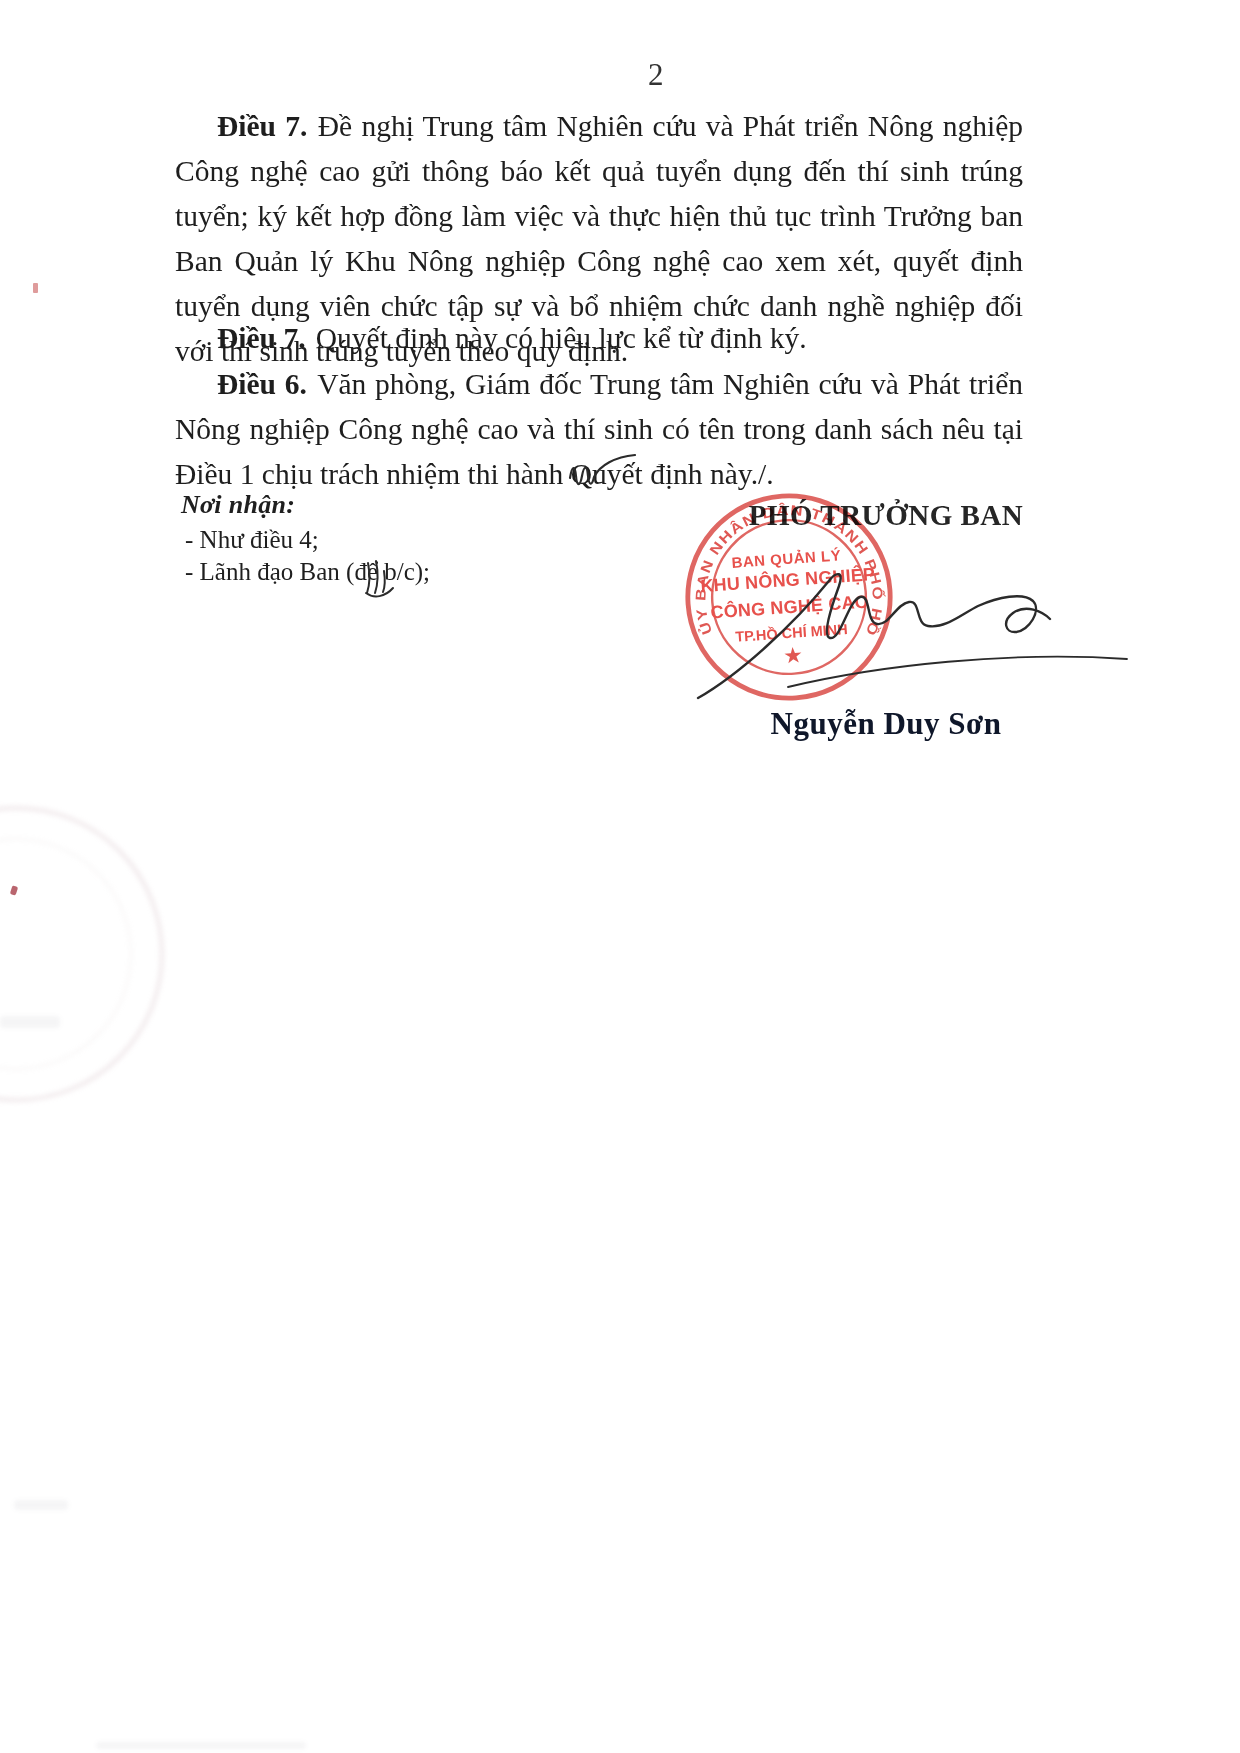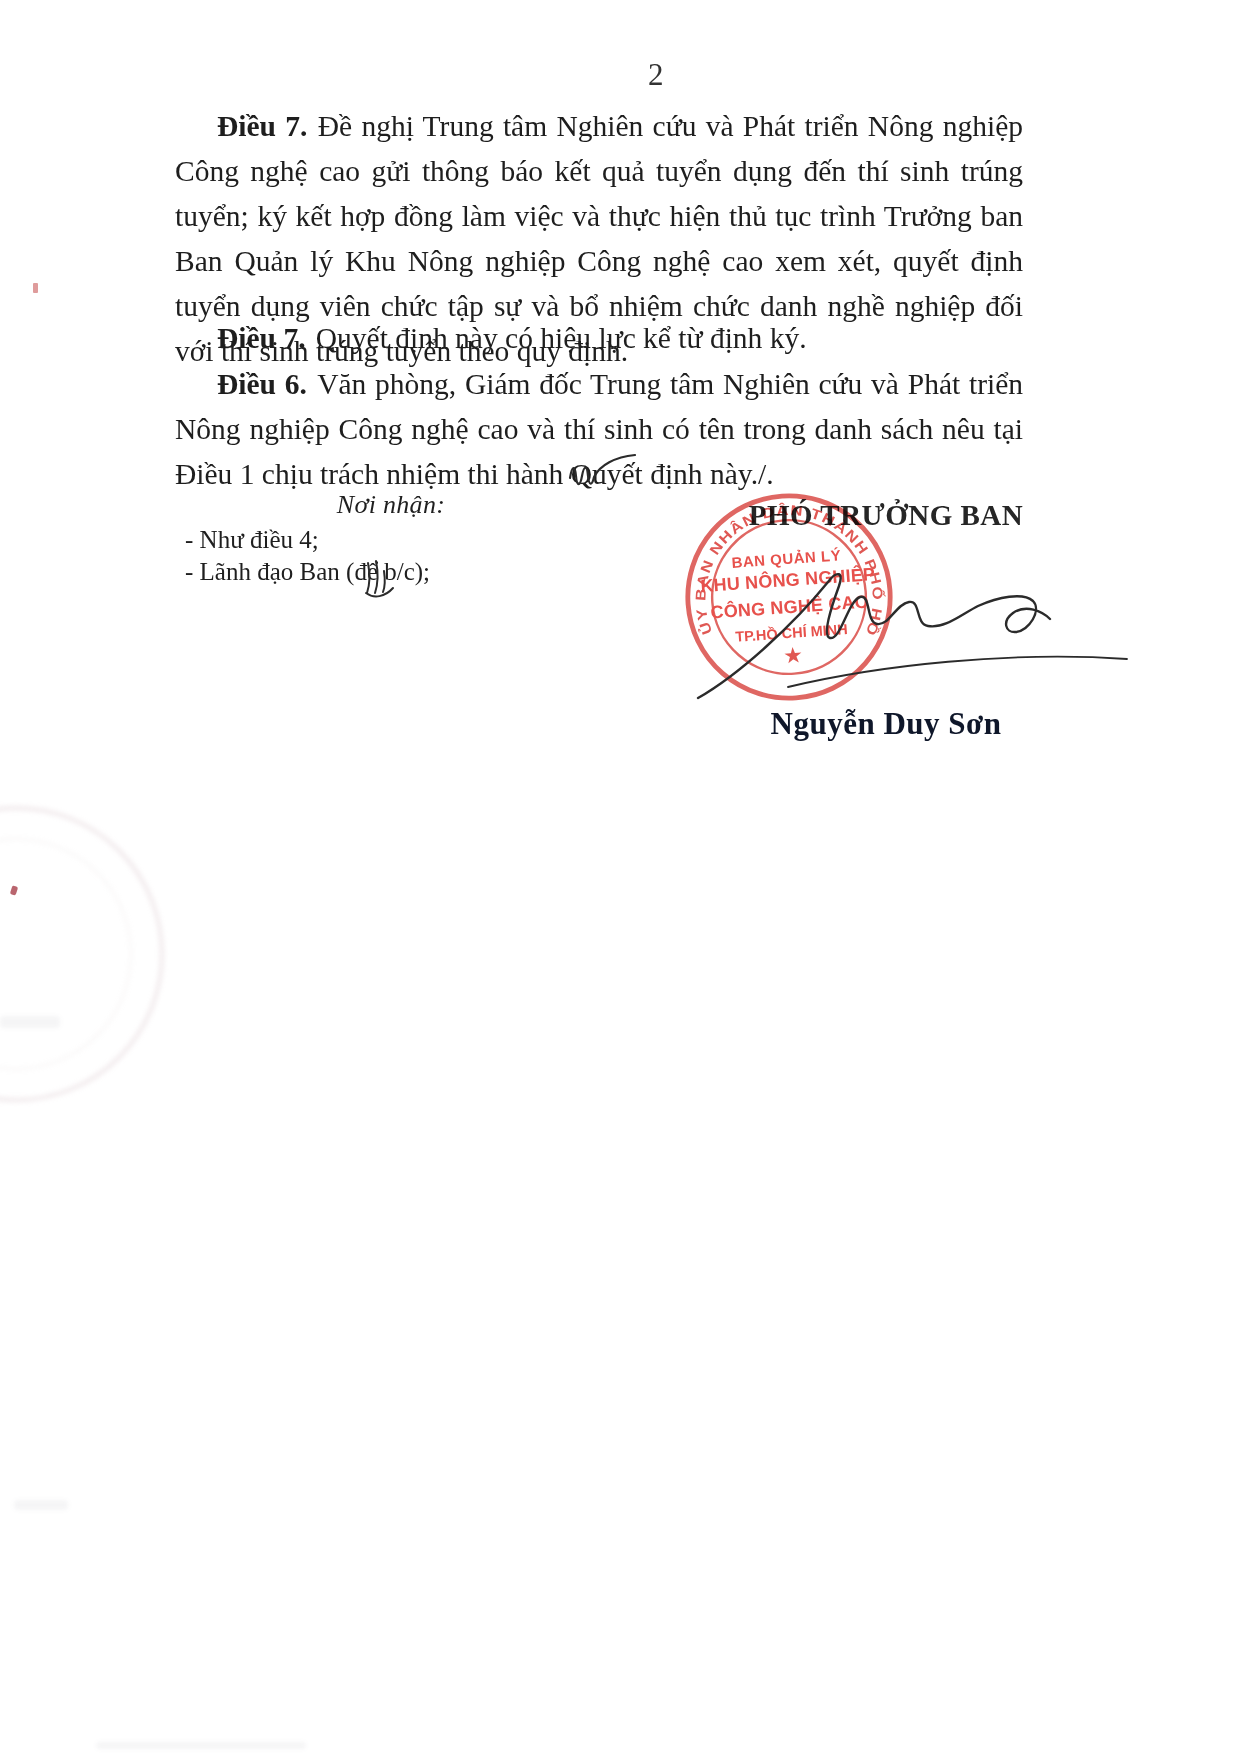--- a/index.html
+++ b/index.html
@@ -22,22 +22,22 @@
     text-align:justify;text-indent:42px;
     margin:0;color:#1e1e1e;
   }
   .article b{margin-right:.35em;}
   #para2{top:104px;}
   #para3{top:316px;}
   #para4{top:362px;}
 
   .recipients{position:absolute;left:181px;top:490px;width:420px;}
   .recipients .head{
-    font-size:26px;font-weight:normal;font-style:italic;
-    margin:0 0 6px 0;letter-spacing:.3px;text-align:center;
+    font-size:26px;font-weight:bold;font-style:italic;
+    margin:0 0 6px 0;letter-spacing:.3px;
   }
   .recipients .item{font-size:25px;line-height:28px;margin:4px;}
 
   .signblock{
     position:absolute;left:690px;top:498px;width:392px;
     text-align:center;
   }
   .signblock .t1,.signblock .t2{
     font-size:29px;font-weight:bold;line-height:34px;
     letter-spacing:.5px;color:#262626;

